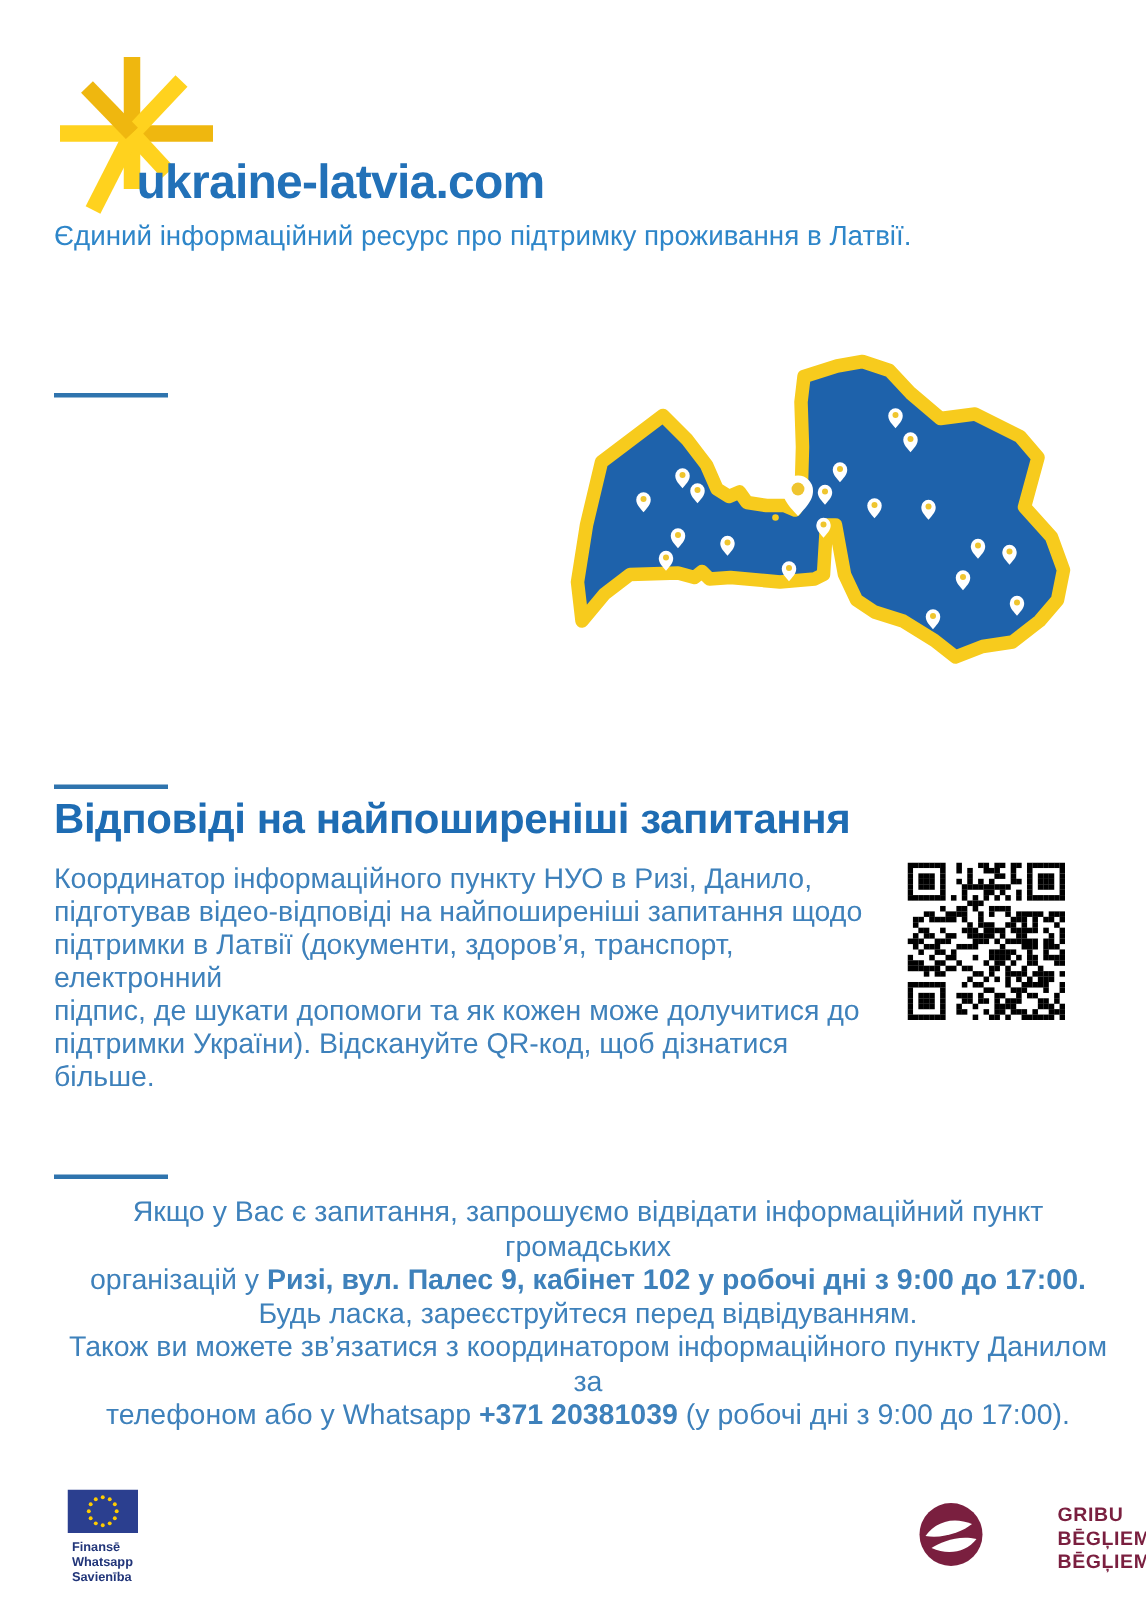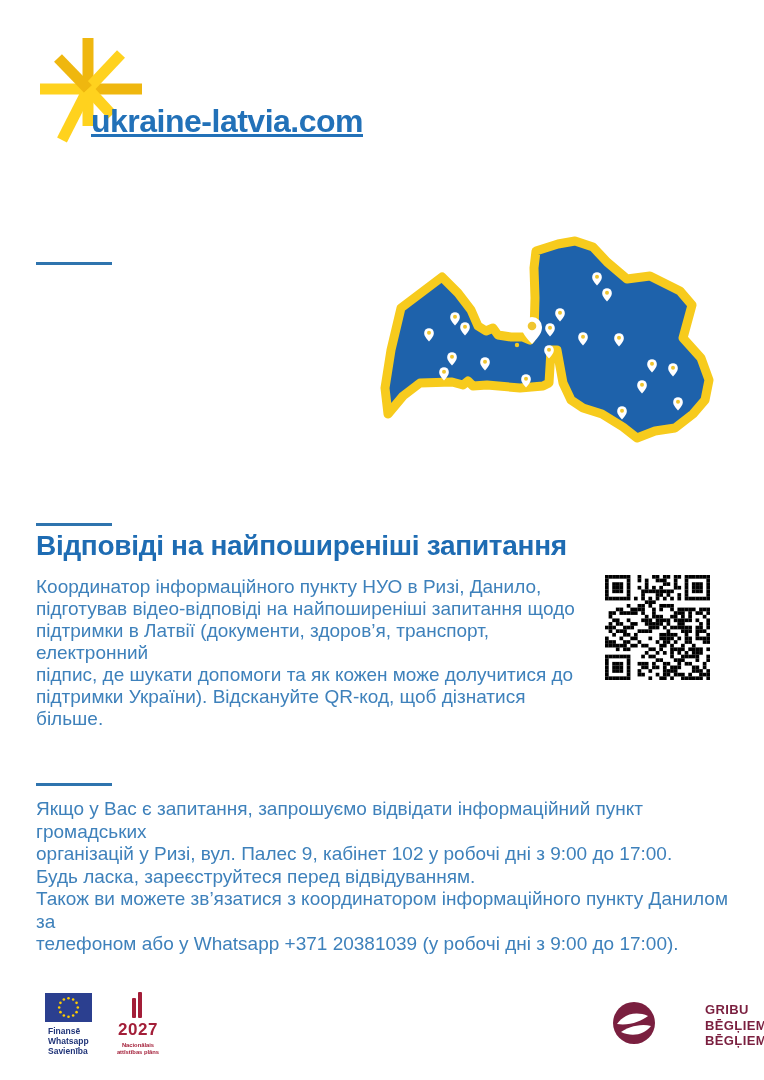--- a/index.html
+++ b/index.html
@@ -5,30 +5,29 @@
   html,body{margin:0;padding:0;background:#e8e8e8;}
   .page{
     position:relative;width:764px;height:1080px;margin:0 auto;
     background:#ffffff;overflow:hidden;
     font-family:"Liberation Sans","DejaVu Sans",sans-serif;
   }
   .abs{position:absolute;}
   .site-title{
     left:91px;top:103px;font-size:32px;font-weight:700;letter-spacing:-0.5px;
     color:#2271B8;
-    text-decoration:underline;
   }
   .tagline{left:36px;top:146px;font-size:18.5px;color:#2E86C9;}
   .divider{width:76px;height:3px;background:#2F74AE;}
   .h2{font-size:28px;font-weight:700;letter-spacing:-0.3px;color:#1E6CB3;}
   .body-text{
     font-size:19px;line-height:22px;color:#3E81BB;white-space:pre-line;
   }
-  .body-text .b{font-weight:400;}
-  .contact-text{line-height:22.5px;}
+  .body-text .b{font-weight:700;}
+  .contact-text{line-height:22.5px;text-align:center;}
   .eu-label{
     left:48px;top:1026px;width:70px;text-align:left;
     font-size:8.5px;line-height:10px;font-weight:700;color:#213579;
   }
   .ndp{
     left:112px;top:992px;width:52px;text-align:center;color:#A31E38;
   }
   .ndp .bar{position:absolute;background:#A31E38;border-radius:1px;}
   .ndp .bar1{left:20px;top:6px;width:3.5px;height:20px;}
   .ndp .bar2{left:26px;top:0;width:4px;height:26px;}
@@ -51,20 +50,21 @@
       <line x1="88" y1="89" x2="142" y2="89" stroke="#EFB70F"></line>
       <line x1="88" y1="89" x2="40" y2="89" stroke="#FFD21E"></line>
       <line x1="88" y1="89" x2="121" y2="54" stroke="#FFD21E"></line>
       <line x1="88" y1="89" x2="62" y2="140" stroke="#FFD21E"></line>
       <line x1="88" y1="89" x2="58" y2="58" stroke="#EFB70F"></line>
       <line x1="88" y1="89" x2="112" y2="115" stroke="#FFD21E"></line>
     </g>
   </svg>
 
   <div class="abs site-title">ukraine-latvia.com</div>
+  <div class="abs tagline">Єдиний інформаційний ресурс про підтримку проживання в Латвії.</div>
 
   <div class="abs divider" style="left:36px;top:262px"></div>
 
   <svg class="abs" style="left:377px;top:232px" width="342" height="214" viewBox="-6 -6 342 214">
     <path d="M59,39 L75,55 L88,72 L95,88 L103,93 L110,90 L115,97 L128,99 L140,99 L147,102
              L151,95 L152,60 L151,30 L153,13 L175,6 L192,3 L210,9 L224,24 L244,41 L267,38
              L297,53 L309,67 L300,100 L318,120 L326,142 L322,162 L310,176 L292,190 L272,193
              L254,200 L240,189 L219,176 L200,170 L188,162 L180,145 L174,112 L168,112 L166,145
              L160,148 L137,150 L104,147 L90,148 L85,143 L80,147 L69,144 L37,145 L20,158 L5,176
              L2,150 L8,112 L18,70 Z" fill="#1E62AB" stroke="#F7CB1D" stroke-width="9" stroke-linejoin="round" stroke-linecap="round"></path>
@@ -601,29 +601,20 @@
         <circle cx="14.20" cy="14.50" r="1.3" fill="#FFCC00"></circle>
         <circle cx="15.45" cy="9.85" r="1.3" fill="#FFCC00"></circle>
         <circle cx="18.85" cy="6.45" r="1.3" fill="#FFCC00"></circle>
       </g>
   </svg>
   <div class="abs eu-label">
     <div>Finansē</div>
     <div>Whatsapp Savienība</div>
   </div>
 
-  <div class="abs ndp">
-    <div class="bar bar1"></div>
-    <div class="bar bar2"></div>
-    <div class="year">2027</div>
-    <div class="small">
-      <div>Nacionālais</div>
-      <div>attīstības plāns</div>
-    </div>
-  </div>
 
   <svg class="abs" style="left:612px;top:1001px" width="44" height="44" viewBox="-22 -22 44 44">
     <circle r="21" fill="#7A1F3F"></circle>
     <path d="M-17,1 C-10,-9 2,-12 14,-7 C8,-2 -5,3 -17,1 Z" fill="#ffffff"></path>
     <path d="M17,3 C10,12 -2,14 -13,9 C-7,5 5,0 17,3 Z" fill="#ffffff"></path>
   </svg>
   <div class="abs gribu-text">
     <div>GRIBU</div>
     <div>BĒGĻIEM</div>
     <div>BĒGĻIEM</div>

